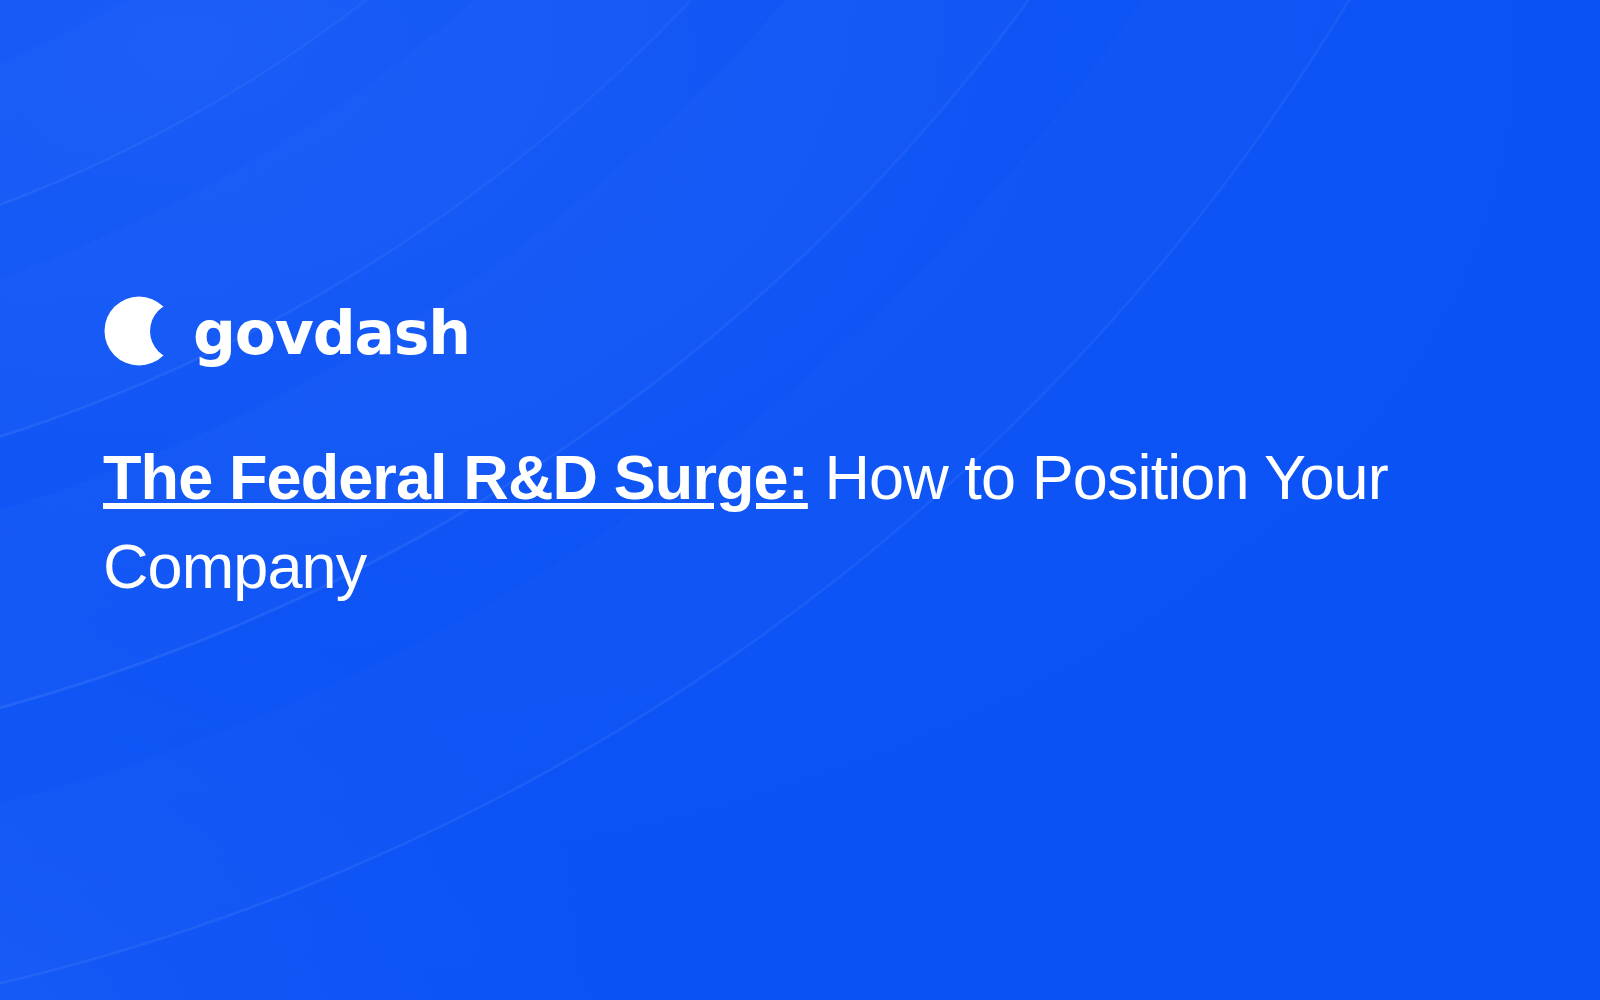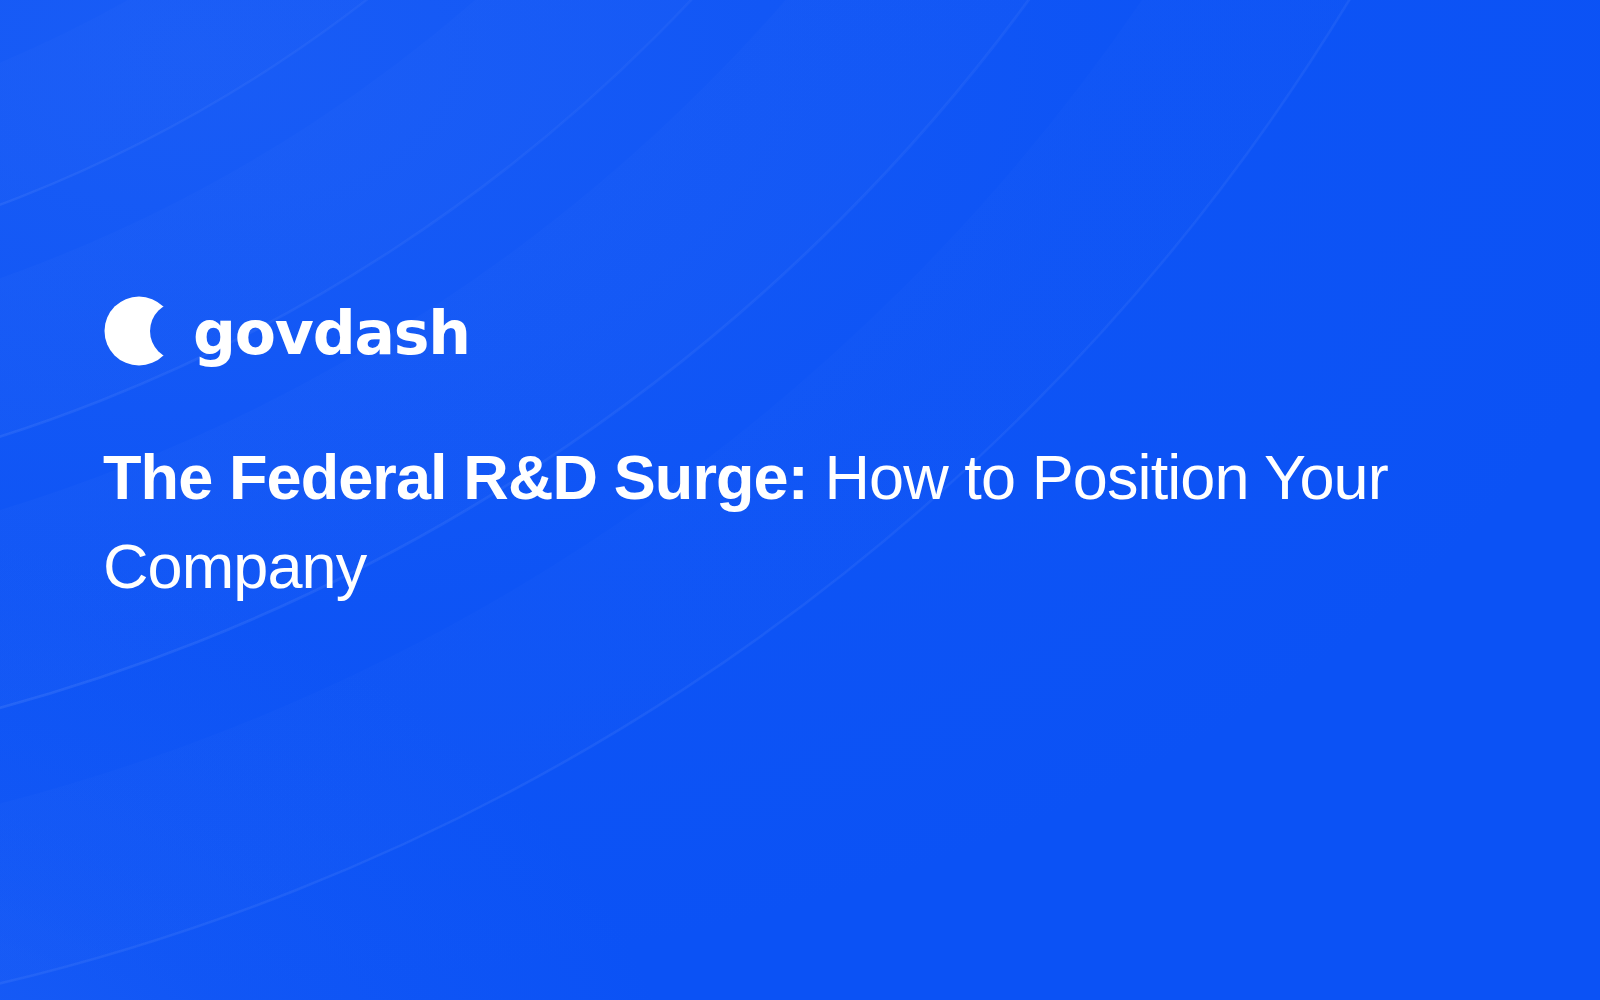--- a/index.html
+++ b/index.html
@@ -70,20 +70,21 @@
     width:1300px;
     color:#ffffff;
     font-size:63px;
     font-weight:400;
     line-height:1.42;
     letter-spacing:-0.9px;
     font-family:"Liberation Sans", sans-serif;
   }
   #headline .hl-strong {
     font-weight:700;
+    text-decoration:underline;
   }
 </style>
 </head>
 <body>
 
 <div id="card">
 
   <svg id="bg-art" viewBox="0 0 1600 1000" preserveAspectRatio="none" xmlns="http://www.w3.org/2000/svg">
     <defs>
       <radialGradient id="cornerGlow" cx="0" cy="1" r="1">

